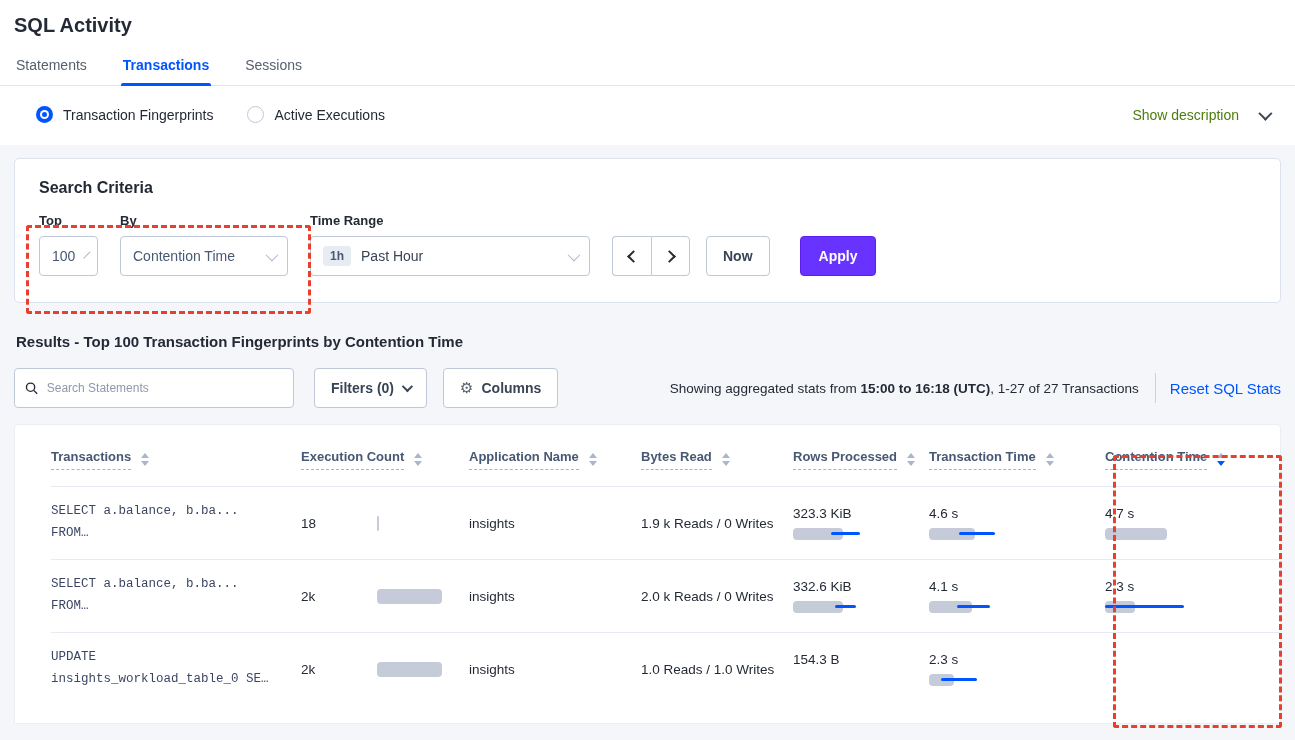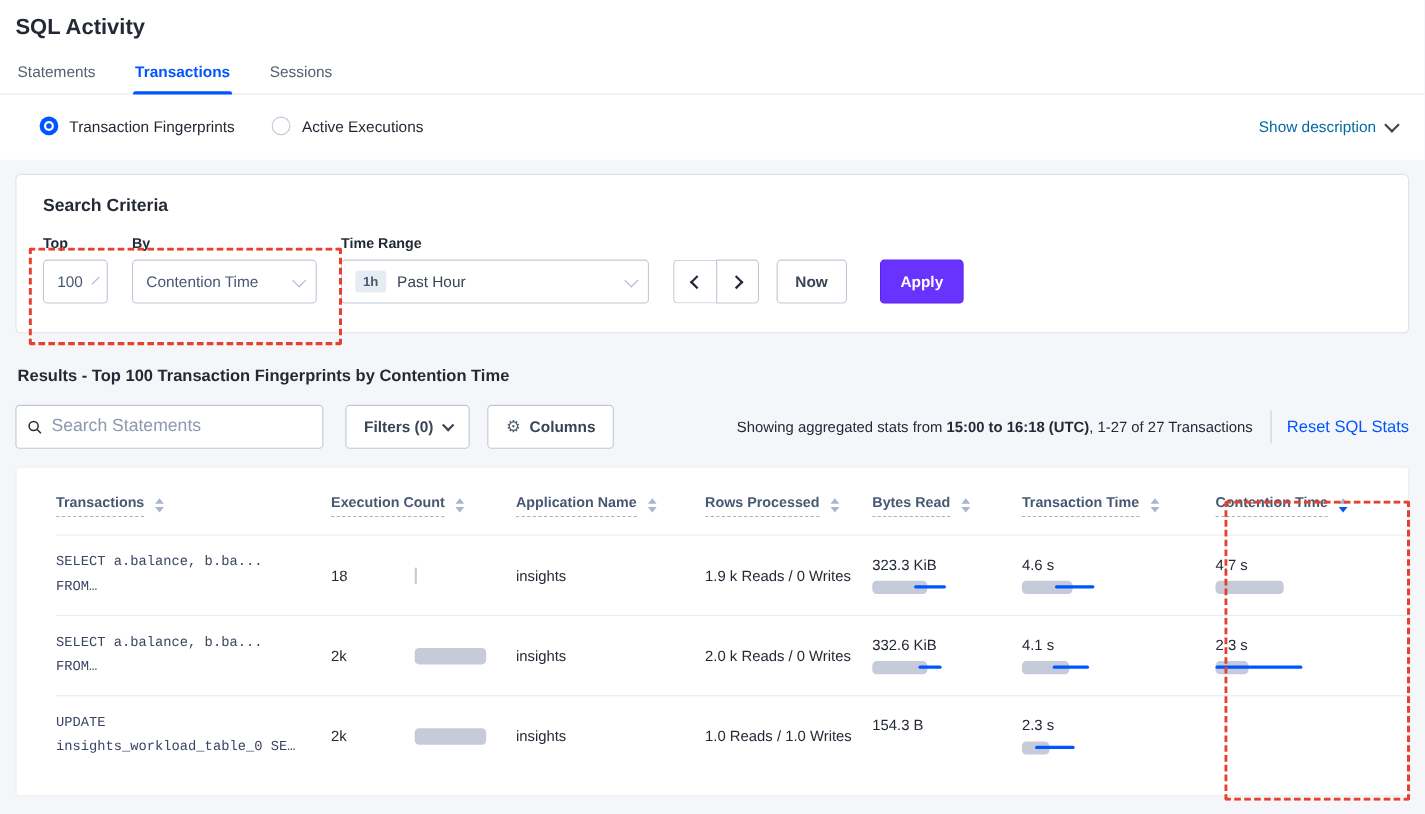--- a/index.html
+++ b/index.html
@@ -16,21 +16,21 @@
   .tab.active { color:#0055ff; font-weight:700; }
   .tab.active::after { content:""; position:absolute; left:0; right:0; bottom:-1px; height:3px; background:#0055ff; border-radius:2px 2px 0 0; }
   .radio-bar { background:#fff; display:flex; align-items:center; justify-content:space-between; padding:20px 26px 22px 36px; }
   .radio-group { display:flex; align-items:center; gap:34px; }
   .radio-opt { display:flex; align-items:center; gap:10px; font-size:14px; color:#242a35; cursor:pointer; }
   .rdot { width:17px; height:17px; border-radius:50%; flex:0 0 auto; }
   .rdot.on { background:#0055ff; display:flex; align-items:center; justify-content:center; }
   .rdot.on .ring { width:9px; height:9px; background:#fff; border-radius:50%; display:flex; align-items:center; justify-content:center; }
   .rdot.on .core { width:5px; height:5px; background:#0055ff; border-radius:50%; }
   .rdot.off { border:1px solid #c0c7d6; background:#fff; }
-  .show-desc { font-size:14px; color:#0369a1; display:flex; align-items:center; gap:8px; cursor:pointer; }
+  .show-desc { font-size:14px; color:#4d7c0f; display:flex; align-items:center; gap:20px; cursor:pointer; }
   .chev { width:10px; height:10px; border-right:2px solid #3c4556; border-bottom:2px solid #3c4556; transform:rotate(45deg) translateY(-2px); }
   .content { padding:13px 14px 0; }
   .card {
     background:#fff; border:1px solid #dde3ec; border-radius:5px; padding:20px 24px 26px; 
   }
   .card-title { font-size:16px; font-weight:700; color:#242a35; }
   .fields { display:flex; align-items:flex-end; gap:22px; margin-top:16px; }
   .field { }
   .field-label { font-size:13px; font-weight:700; color:#242a35; margin-bottom:8px; }
   .select {
@@ -50,21 +50,21 @@
   .arrow-btn.right { border-radius:0 4px 4px 0; }
   .arr { width:9px; height:9px; border-right:2.5px solid #242a35; border-bottom:2.5px solid #242a35; }
   .arr.l { transform:rotate(135deg); margin-left:3px; }
   .arr.r { transform:rotate(-45deg); margin-right:3px; }
   .btn { height:40px; border:1px solid #c0c7d6; border-radius:4px; background:#fff; font-size:14px; font-weight:700; color:#394455; padding:0 16px; cursor:pointer; font-family:inherit; }
   .btn-now { margin-left:-6px; }
   .btn-apply { background:#6933ff; border-color:#5b20f0; color:#fff; padding:0 18px; margin-left:8px; }
   .results-heading { font-size:15px; font-weight:700; color:#242a35; margin:30px 2px 0; }
   .toolbar { display:flex; align-items:center; margin-top:18px; }
   .search-box { width:280px; height:40px; background:#fff; border:1px solid #c0c7d6; border-radius:4px; display:flex; align-items:center; padding:0 10px; gap:8px; }
-  .search-box input { border:none; outline:none; font-size:16px; color:#394455; width:100%; font-family:inherit; background:transparent; }
+  .search-box input { border:none; outline:none; font-size:12px; color:#394455; width:100%; font-family:inherit; background:transparent; }
   .search-box input::placeholder { color:#8e99ad; }
   .toolbar .btn-filters { margin-left:20px; font-weight:700; display:flex; align-items:center; gap:8px; }
   .toolbar .btn-cols { margin-left:16px; font-weight:700; display:flex; align-items:center; gap:8px; }
   .mini-chev { width:8px; height:8px; border-right:2px solid #394455; border-bottom:2px solid #394455; transform:rotate(45deg) translateY(-2px); }
   .gear { font-size:15px; color:#56606f; }
   .toolbar-right { margin-left:auto; display:flex; align-items:center; }
   .stats-text { font-size:13.5px; color:#242a35; }
   .stats-text b { font-weight:700;margin-top:36px; }
   .vdivider { width:1px; height:30px; background:#c9d1dd; margin:0 14px 0 16px; }
   .reset-link { font-size:15px; color:#0055ff; cursor:pointer; }
@@ -210,28 +210,28 @@
           </span>
       </div>
       <div class="th">
         <span class="th-label">Application Name</span>
         <span class="sort">
             <span class="s-up"></span>
             <span class="s-dn"></span>
           </span>
       </div>
       <div class="th">
+        <span class="th-label">Bytes Read</span>
+        <span class="sort">
+            <span class="s-up"></span>
+            <span class="s-dn"></span>
+          </span>
+      </div>
+      <div class="th">
         <span class="th-label">Rows Processed</span>
-        <span class="sort">
-            <span class="s-up"></span>
-            <span class="s-dn"></span>
-          </span>
-      </div>
-      <div class="th">
-        <span class="th-label">Bytes Read</span>
         <span class="sort">
             <span class="s-up"></span>
             <span class="s-dn"></span>
           </span>
       </div>
       <div class="th">
         <span class="th-label">Transaction Time</span>
         <span class="sort">
             <span class="s-up"></span>
             <span class="s-dn"></span>

